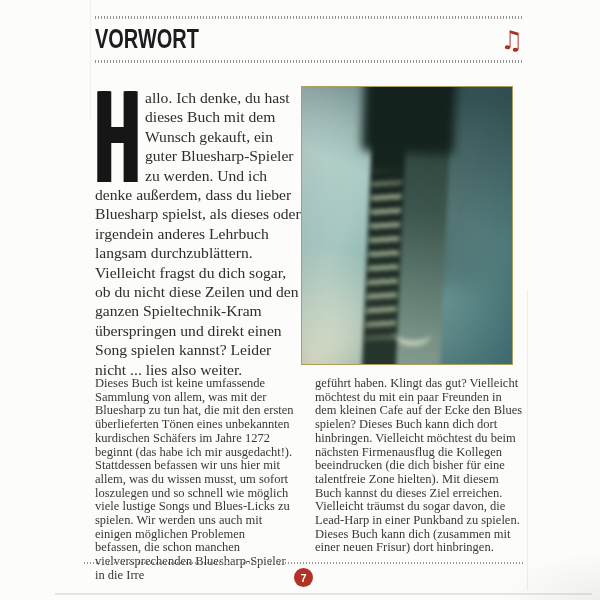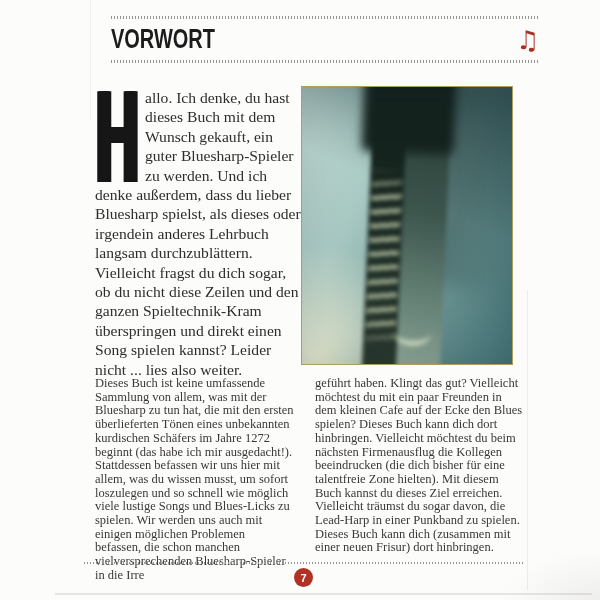--- a/index.html
+++ b/index.html
@@ -13,21 +13,21 @@
   .edge-right{position:absolute;left:527px;top:290px;width:1px;height:300px;background:#eeece8;}
   .edge-left{position:absolute;left:90px;top:0;width:1px;height:120px;background:#f1f0ed;}
   .corner-shade{position:absolute;right:0;bottom:0;width:140px;height:70px;
     background:radial-gradient(100% 100% at 100% 100%, rgba(120,115,105,0.10), rgba(120,115,105,0) 70%);}
 
   
   .rule{height:3px;background:repeating-linear-gradient(90deg,#949494 0 1px,transparent 1px 3px);}
   .rule.thin{height:2px;}
 
   
-  .header{position:absolute;left:95px;top:16px;width:428px;margin-left:16px;}
+  .header{position:absolute;left:95px;top:16px;width:428px;}
   .header-row{display:flex;justify-content:space-between;align-items:center;height:41px;}
   .title{
     margin:0;font-family:"Liberation Sans",sans-serif;font-weight:700;font-size:27px;
     color:#1c1c1c;letter-spacing:0px;transform:scale(0.74,1.0);transform-origin:left center;
     white-space:nowrap;
   }
   .note-icon{font-family:"DejaVu Sans",sans-serif;font-size:26px;color:#ad2e22;line-height:1;}
 
   
   .intro{

